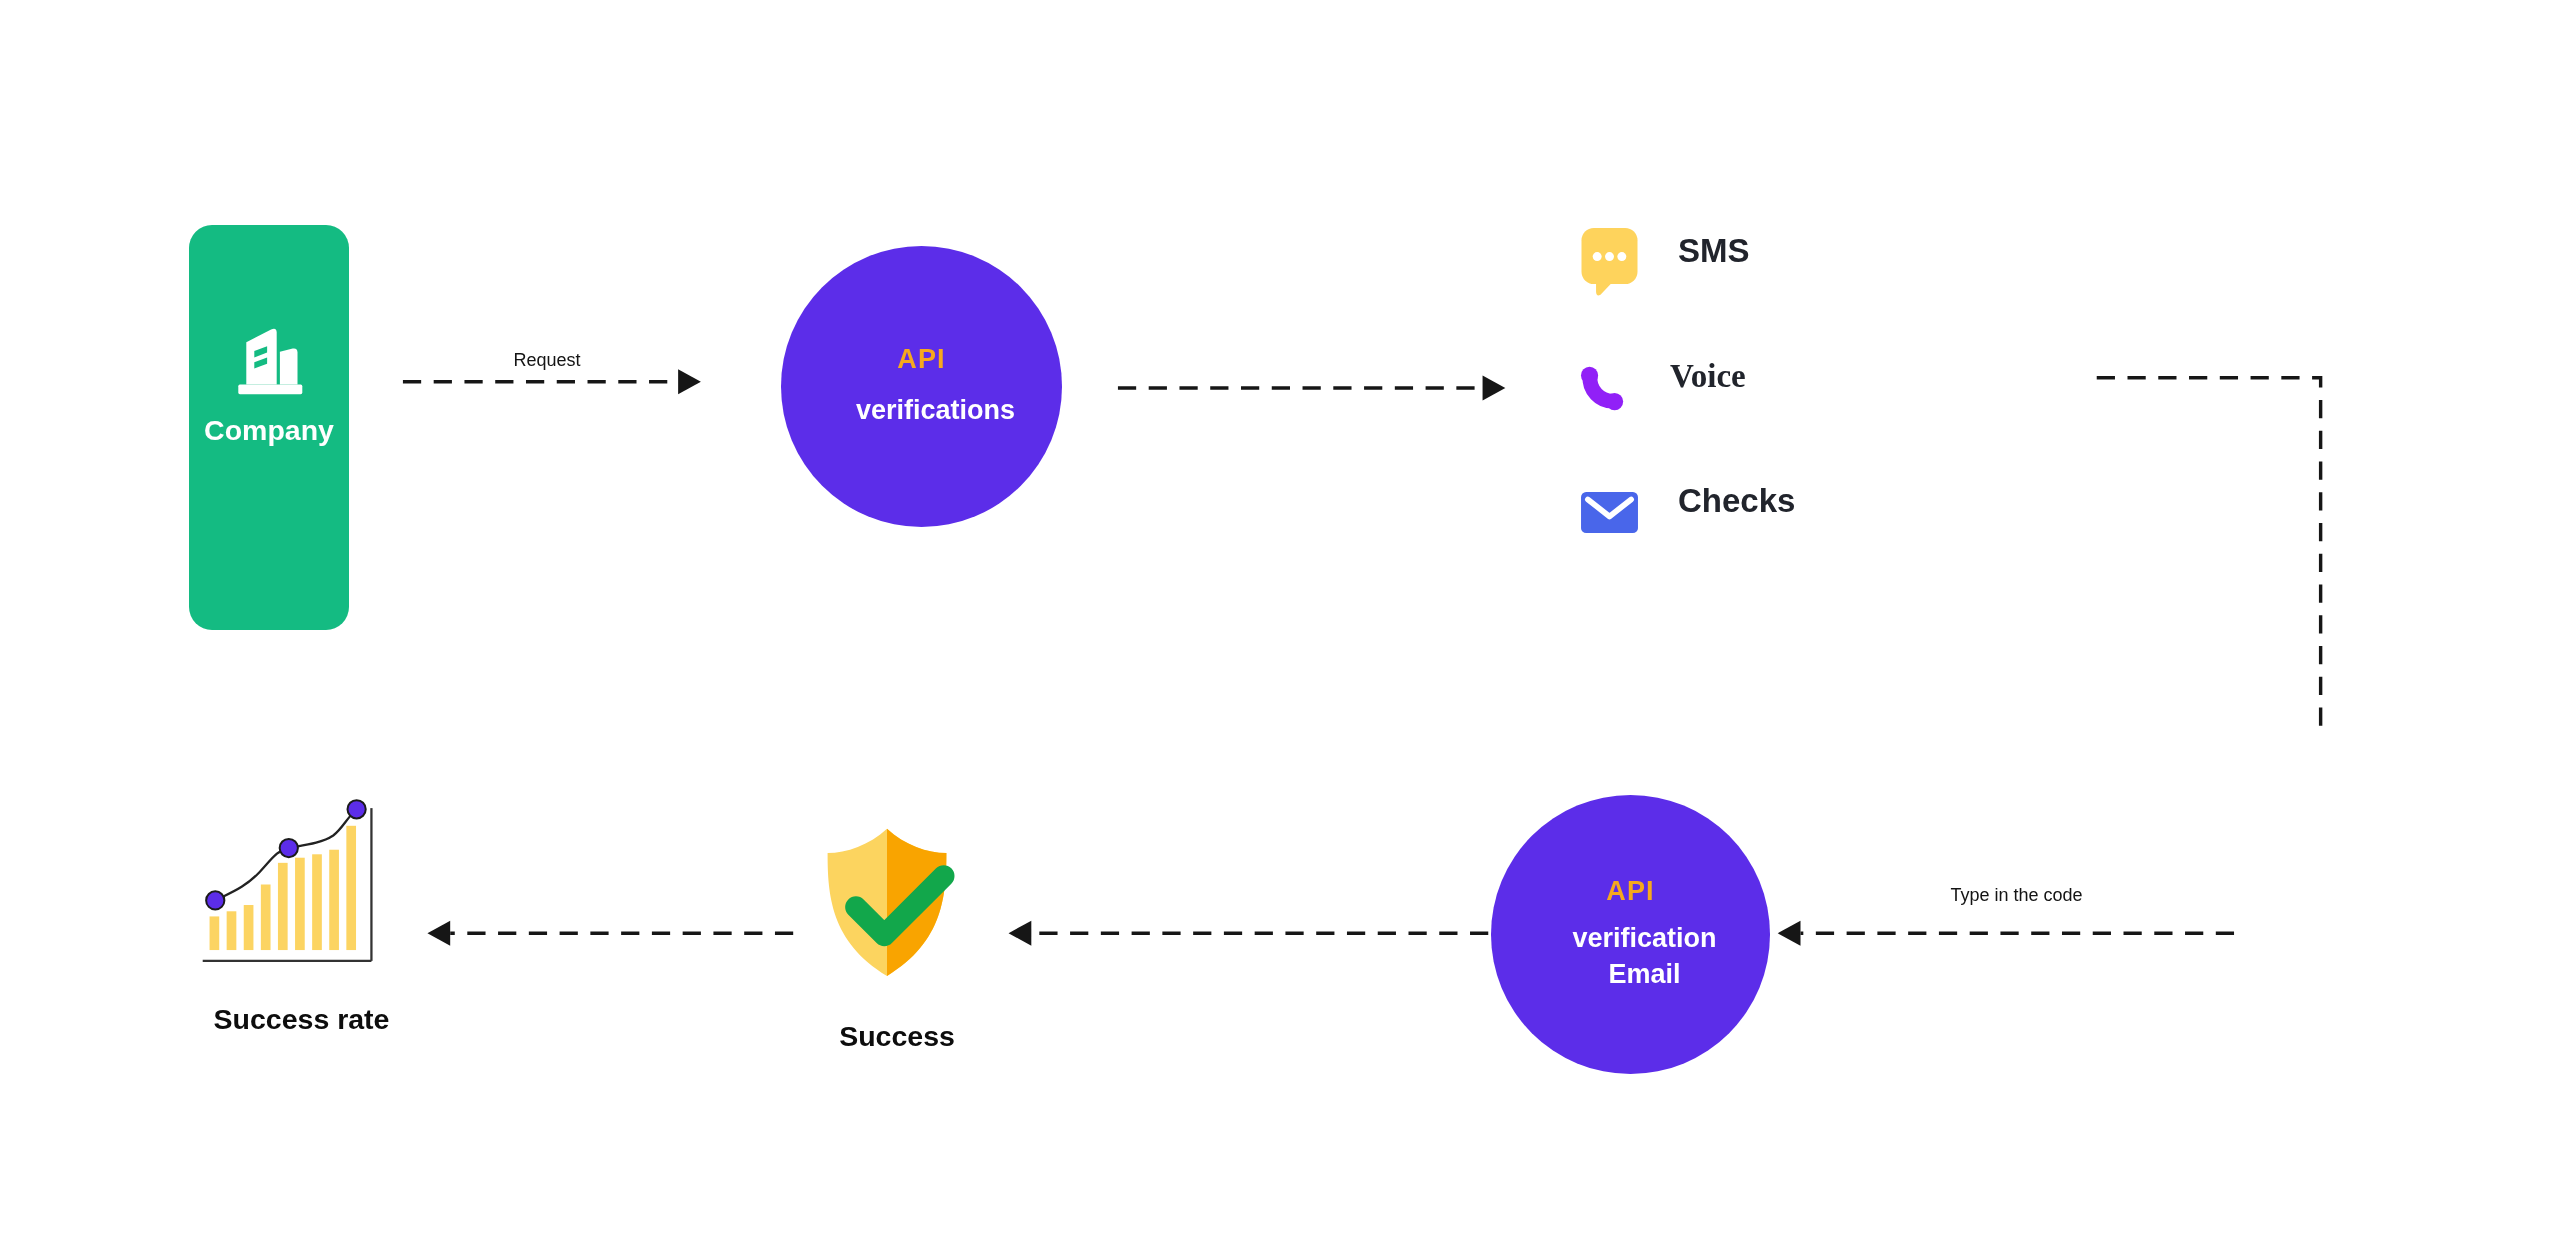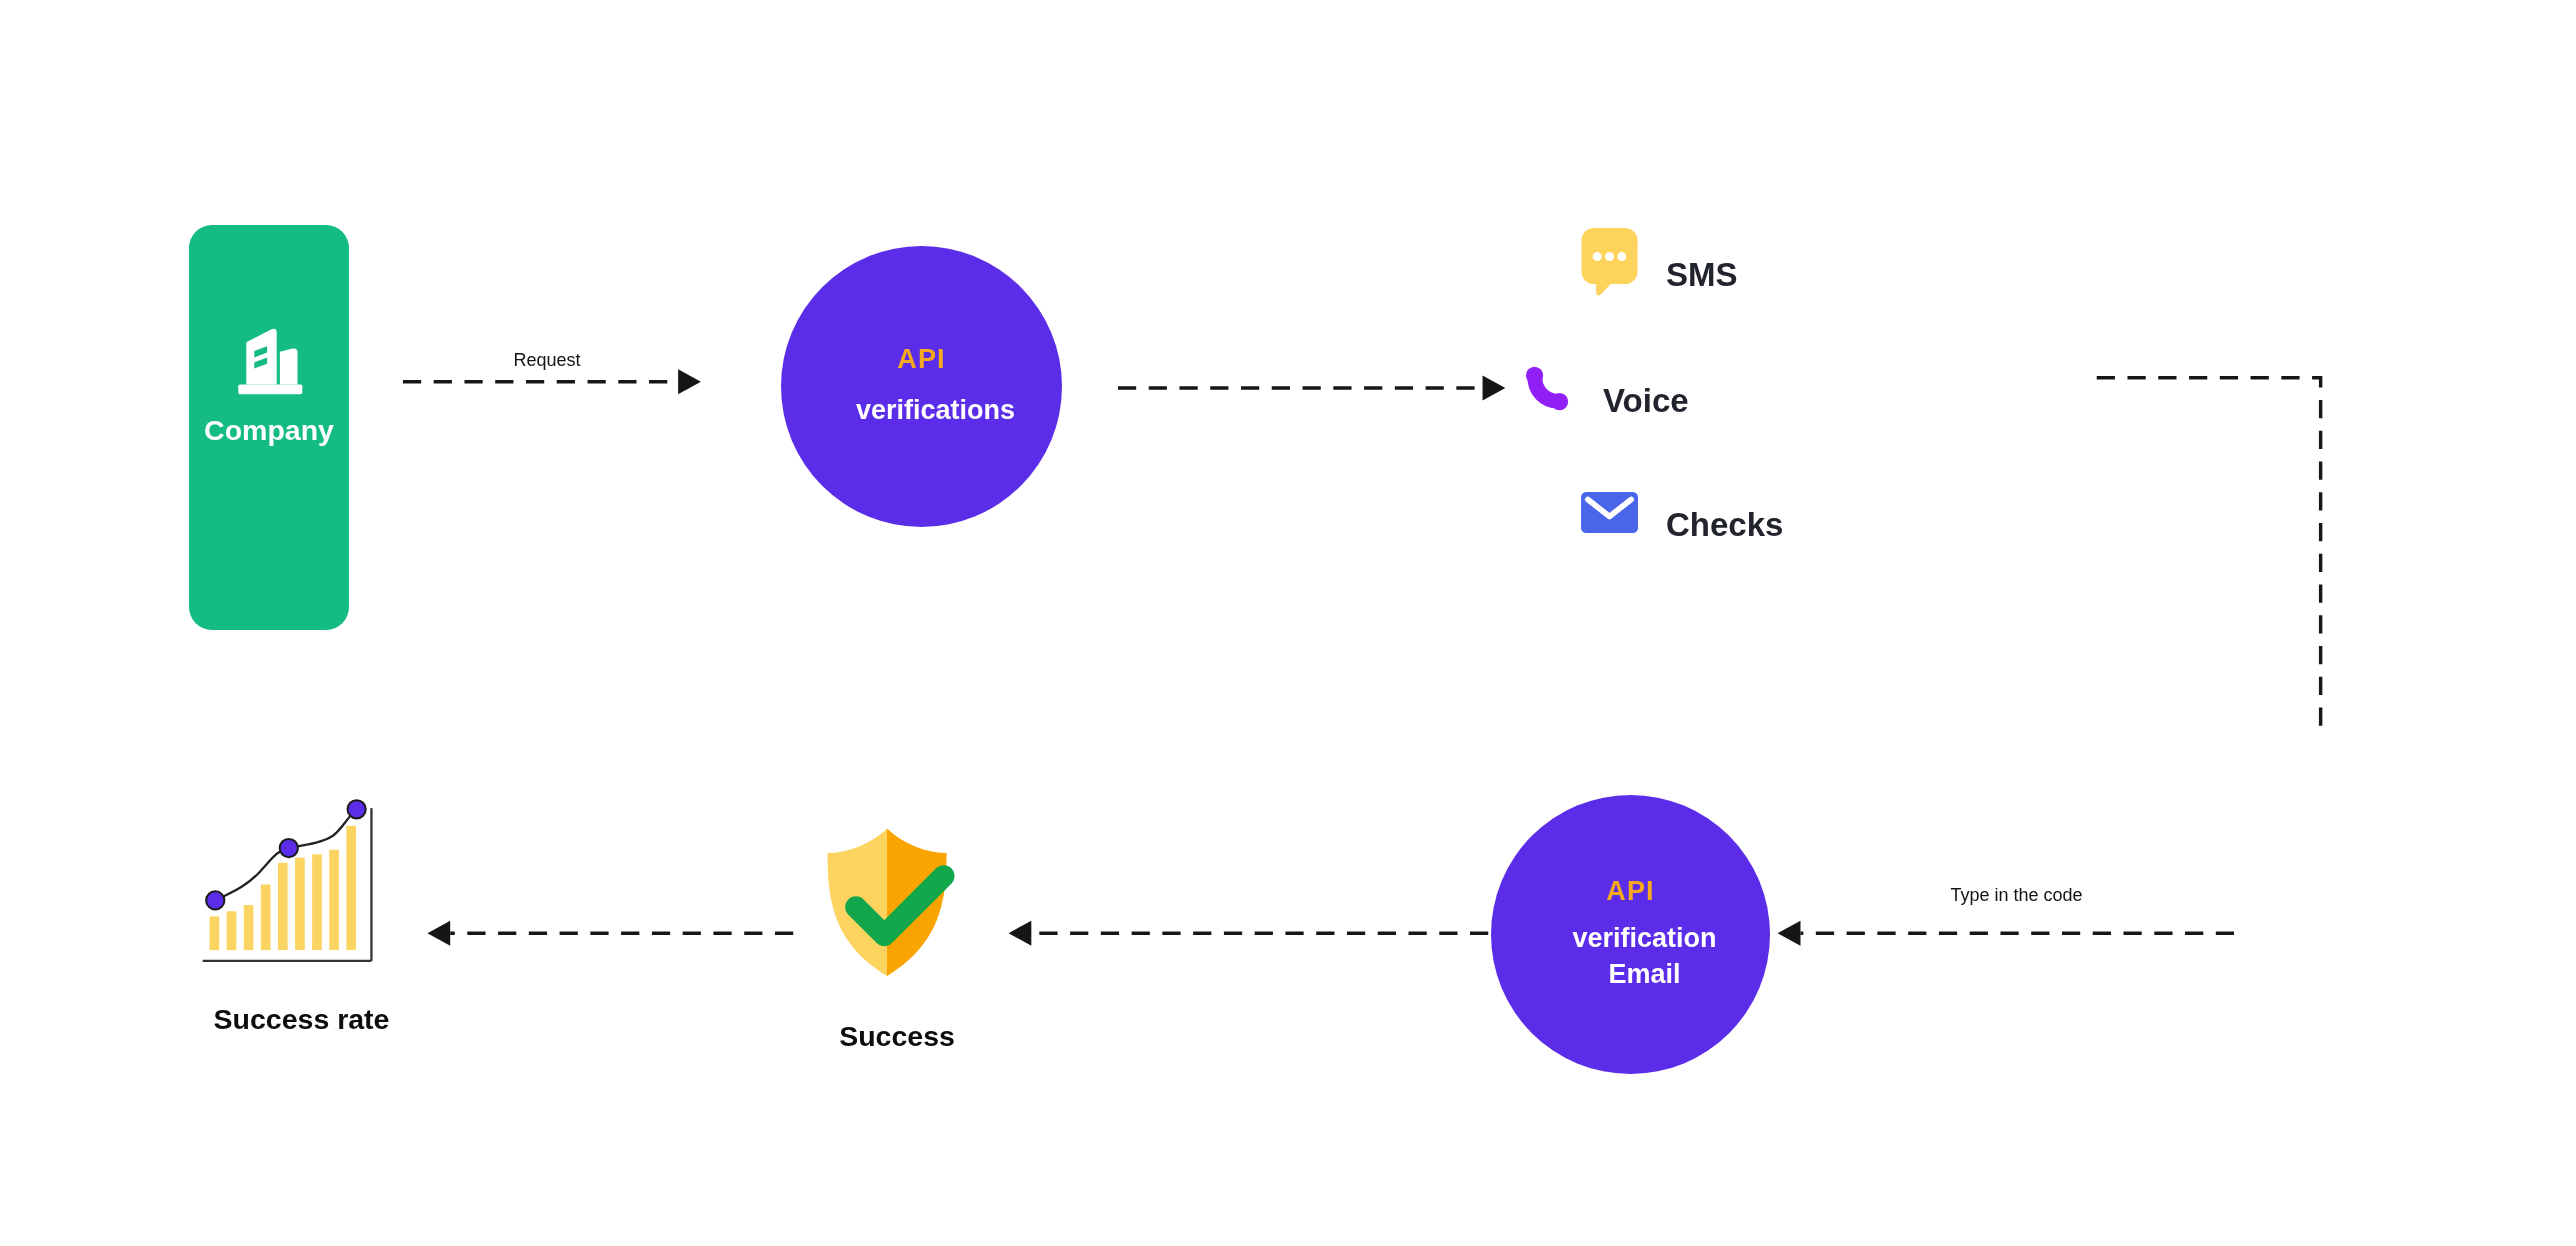--- a/index.html
+++ b/index.html
@@ -45,23 +45,23 @@
     position:absolute;border-radius:50%;
     background:var(--c-purple);
     display:flex;flex-direction:column;align-items:center;justify-content:center;
     text-align:right;
   }
   .bubble-1{left:781px;top:246px;width:281px;height:281px;}
   .bubble-2{left:1491px;top:795px;width:279px;height:279px;}
   .bubble .accent{color:var(--c-accent-orange);font-size:27px;font-weight:700;letter-spacing:1.1px;margin-bottom:17px;}
   .bubble .line{color:#ffffff;font-size:27px;font-weight:700;line-height:1.35;margin-left:28px;}
   
-  .channel{position:absolute;display:flex;align-items:flex-end;gap:28px;}
+  .channel{position:absolute;display:flex;align-items:flex-start;gap:40px;}
   .channel-sms{left:1581px;top:234px;}
-  .channel-voice{left:1518px;top:360px;}
+  .channel-voice{left:1573px;top:360px;font-family:Liberation Serif, serif;}
   .channel-email{left:1581px;top:484px;}
   .channel .icon-wrap{width:57px;height:57px;display:flex;align-items:center;justify-content:center;}
   .channel .channel-label{font-size:33px;font-weight:700;color:var(--c-label-dark);line-height:1;}
   
   .edge-label{position:absolute;text-align:center;font-size:18px;font-weight:400;color:#141414;line-height:1.25;}
   .edge-label-request{left:450px;top:349px;width:194px;}
   .edge-label-code{left:1897px;top:884px;width:239px;}
   
   .caption{position:absolute;text-align:center;font-size:28.5px;font-weight:700;color:#0d0d0d;line-height:1.2;}
   .caption-checked{left:803px;top:1019px;width:188px;}

